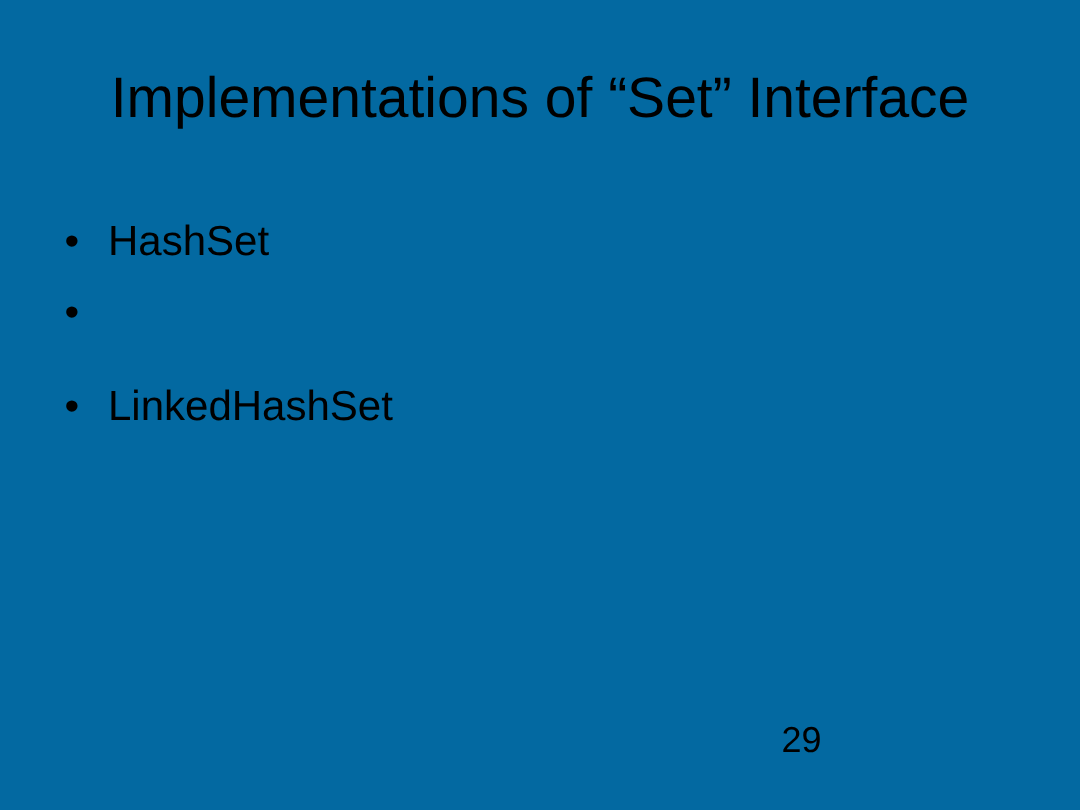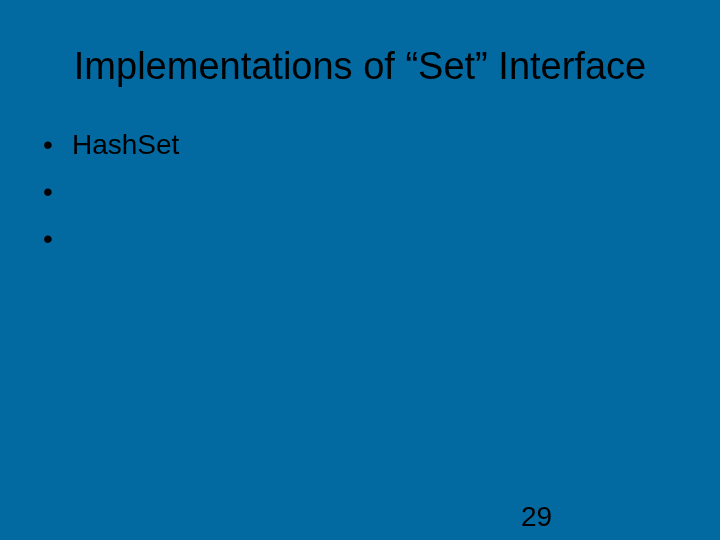--- a/index.html
+++ b/index.html
@@ -43,26 +43,27 @@
     font-size: 28px;
     line-height: 28px;
   }
   .dot {
     display: inline-block;
     width: 29px;
     font-size: 28px;
   }
   .bullet-text {
     white-space: nowrap;
+    margin-top: 16px;
   }
   .page-number {
     position: absolute;
-    top: 507px;
+    top: 484px;
     left: 521px;
-    font-size: 28px;
+    font-size: 24px;
     line-height: 20px;
     text-align: center;
   }
 </style>
 </head>
 <body>
 
 <div class="slide">
 
   <div class="title">Implementations of “Set” Interface</div>
@@ -73,19 +74,20 @@
       <span class="dot">•</span>
       <span class="bullet-text">HashSet</span>
     </div>
 
     <div class="bullet-item">
       <span class="dot">•</span>
     </div>
 
     <div class="bullet-item">
       <span class="dot">•</span>
+      <span class="bullet-text">LinkedHashSet</span>
     </div>
 
   </div>
 
   <div class="page-number">29</div>
 
 </div>
 
 </body></html>

